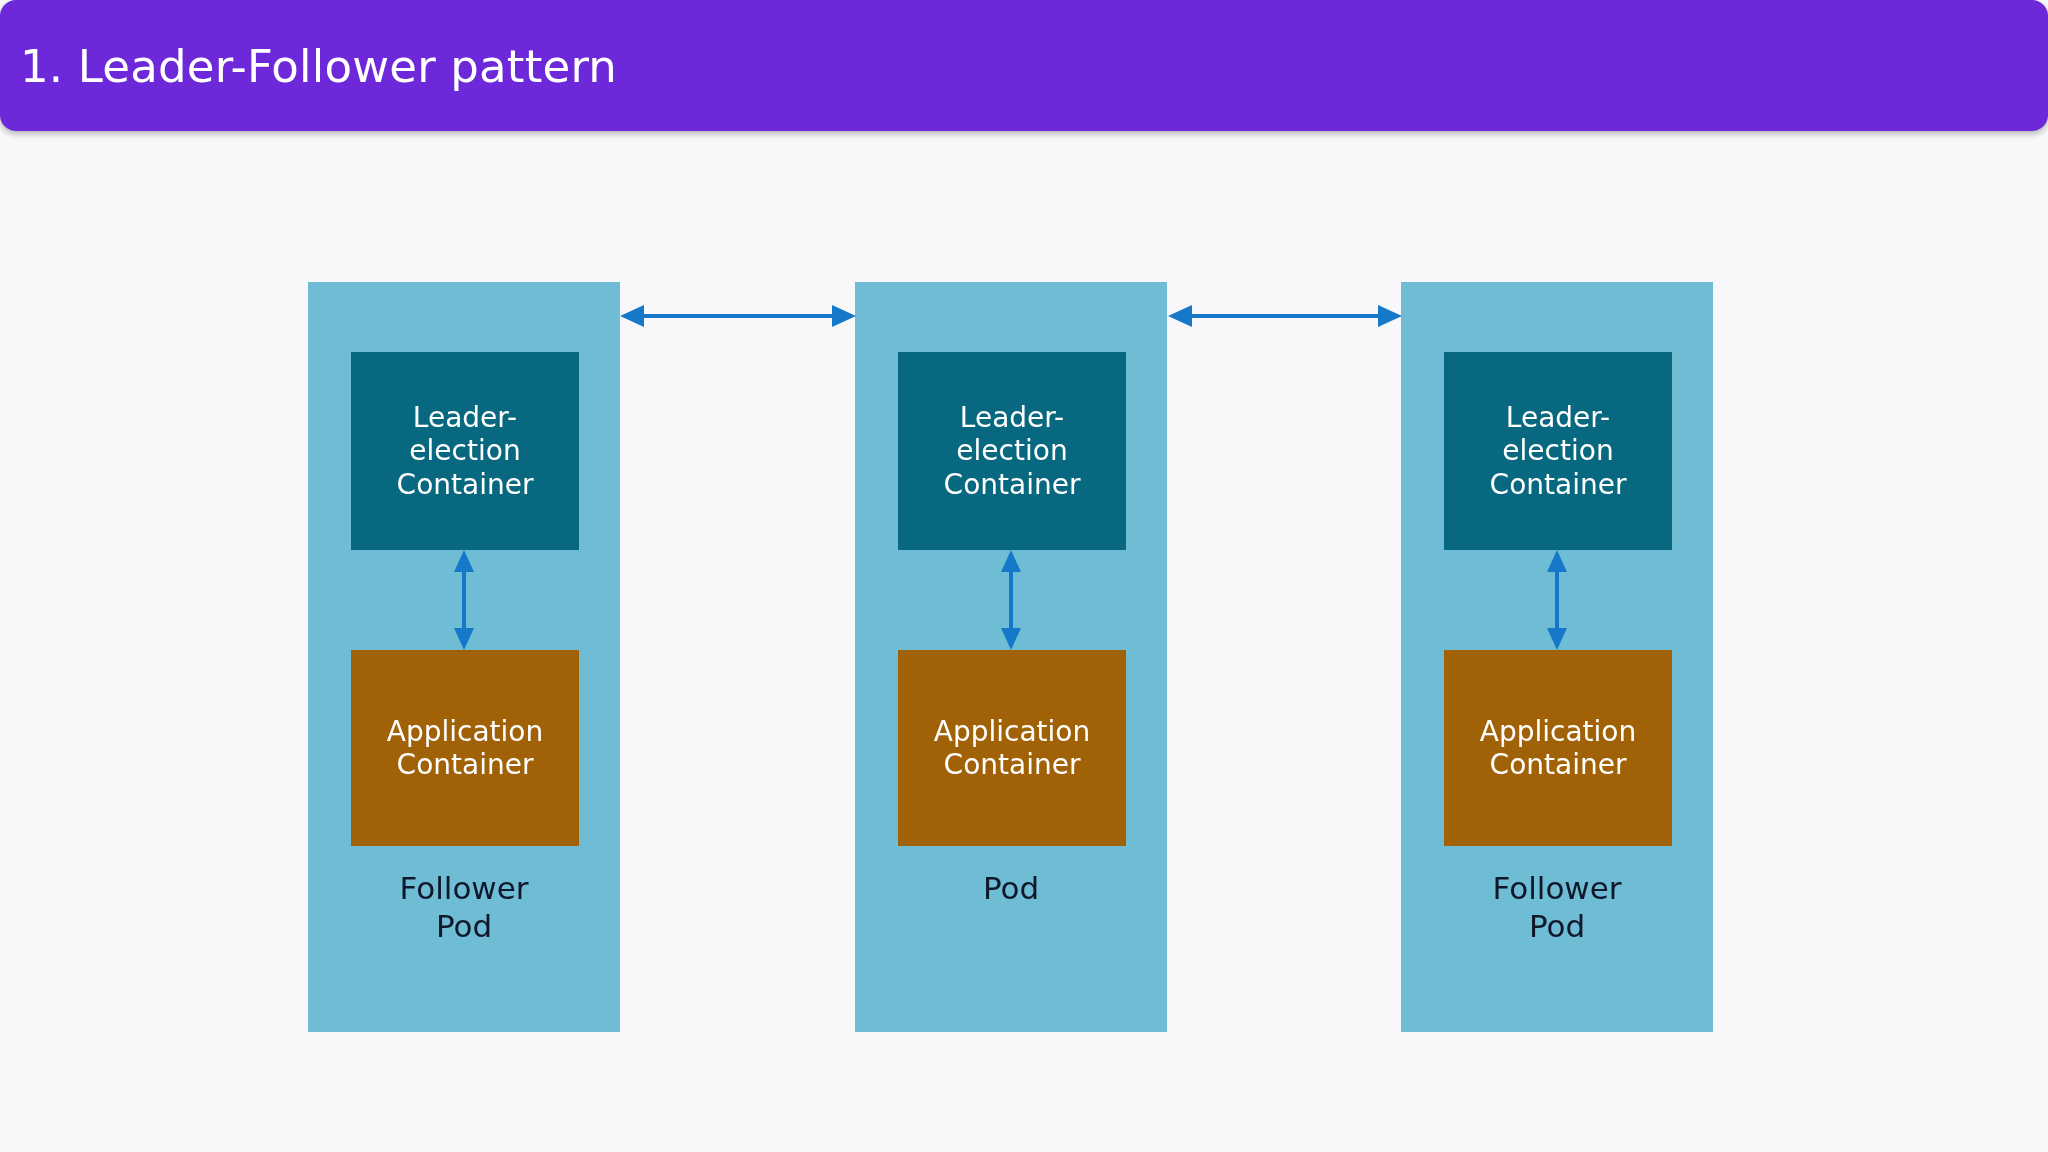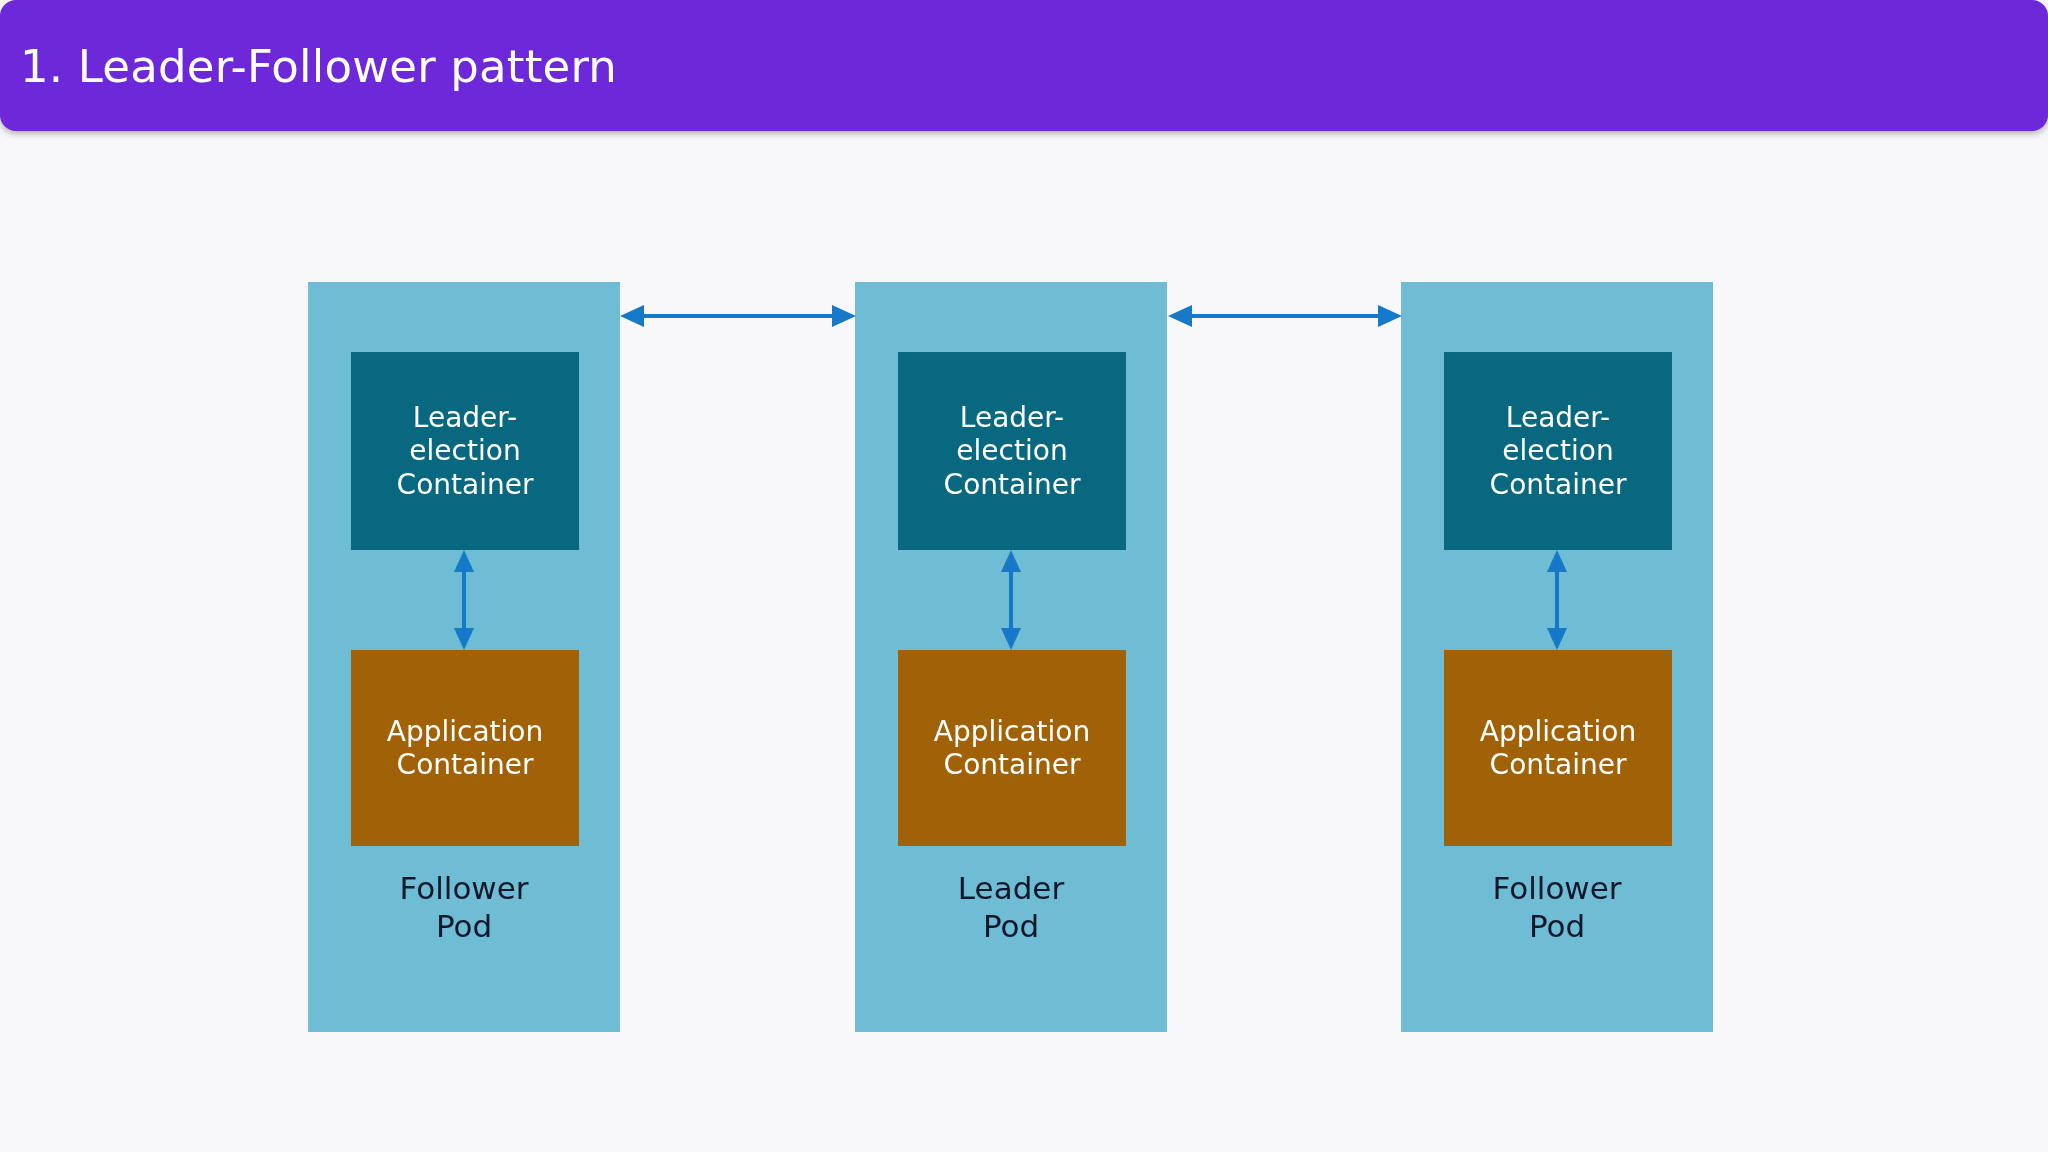--- a/index.html
+++ b/index.html
@@ -176,21 +176,20 @@
     </div>
 
     <div class="container-box app-box">
       <div class="box-text">
         <div>Application</div>
         <div>Container</div>
       </div>
     </div>
 
     <div class="pod-label">
-      <div>Leader</div>
       <div>Pod</div>
     </div>
   </div>
 
   <div class="pod pod-3">
 
     <div class="container-box leader-box">
       <div class="box-text">
         <div>Leader-</div>
         <div>election</div>

